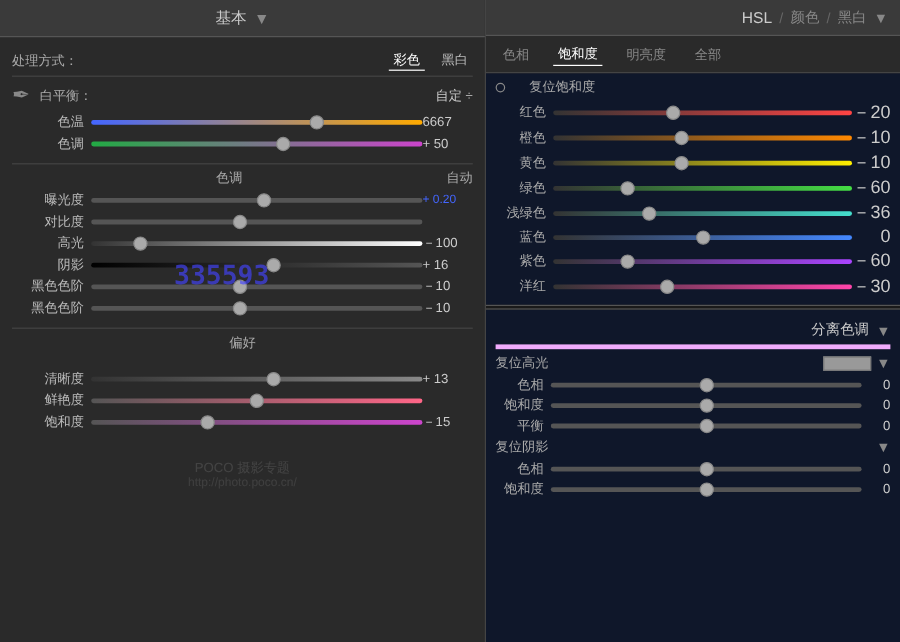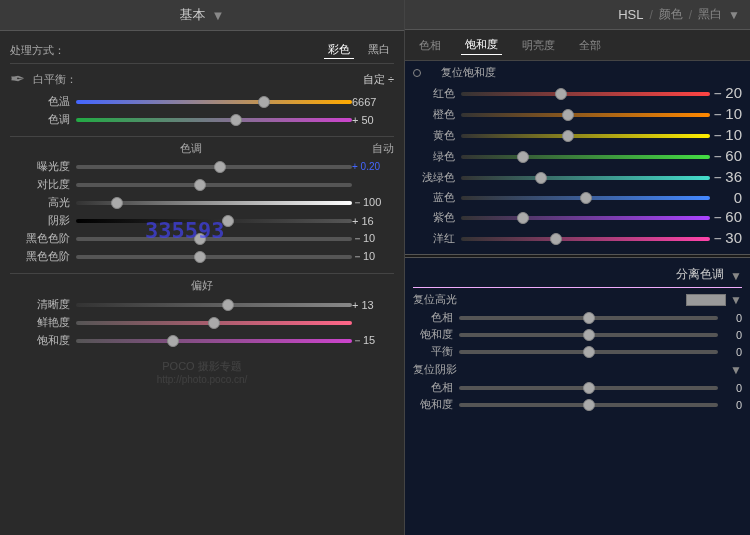--- a/index.html
+++ b/index.html
@@ -212,21 +212,21 @@
 
     
     .pref-section {
       padding-bottom: 4px;
     }
 
     .pref-header {
       text-align: center;
       color: #aaa;
       font-size: 11px;
-      margin-bottom: 4px;
+      margin-bottom: 15px;
     }
 
     
     .right-tabs-row {
       display: flex;
       align-items: center;
       padding: 5px 10px;
       border-bottom: 1px solid #444;
       gap: 16px;
       background: #2a2a2a;
@@ -294,21 +294,21 @@
     
     .sep-section {
       padding: 4px 8px;
     }
 
     .sep-header {
       display: flex;
       align-items: flex-end;
       justify-content: flex-end;
       padding: 4px 0;
-      border-bottom: 1px solid #f0abfc;
+      border-bottom: 4px solid #f0abfc;
       margin-bottom: 4px;
     }
 
     .sep-title {
       color: #ccc;
       font-size: 12px;
     }
 
     .sep-arrow {
       color: #888;
@@ -474,21 +474,21 @@
 
         <div class="row">
           <span class="row-label">饱和度</span>
           <div class="slider-track track-sat">
             <div class="slider-thumb" style="left:35%"></div>
           </div>
           <span class="row-value">－15</span>
         </div>
       </div>
 
-      <div style="position:relative; margin-top:4px;">
+      <div style="position:relative; margin-top:16px;">
         <div style="color:rgba(255,255,255,0.12); font-size:11px; text-align:center;">POCO 摄影专题</div>
         <div style="color:rgba(255,255,255,0.1); font-size:10px; text-align:center;">http://photo.poco.cn/</div>
       </div>
 
     </div>
   </div>
 
   <div class="right-panel">
 
     <div style="background:#3a3a3a; padding:6px 10px; display:flex; align-items:center; justify-content:flex-end; border-bottom:1px solid #555;">

